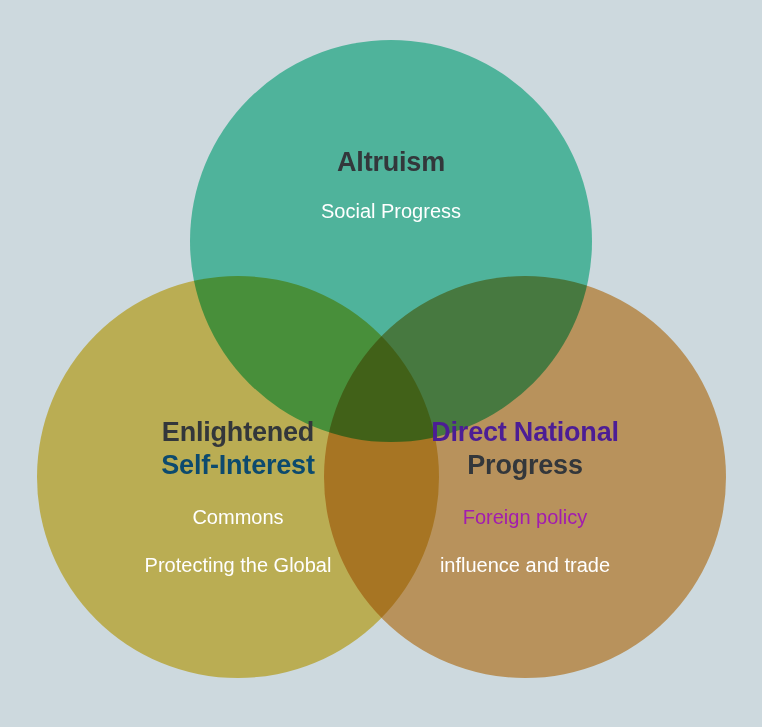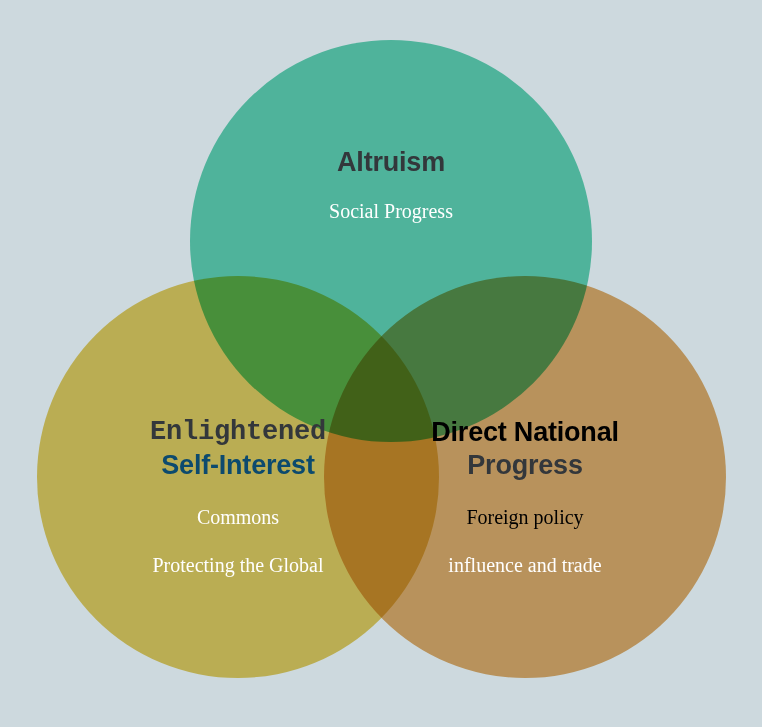--- a/index.html
+++ b/index.html
@@ -39,21 +39,21 @@
   .label-title {
     font-family: "Liberation Sans", sans-serif;
     font-weight: bold;
     font-size: 27px;
     line-height: 1.22;
     color: #33373b;
     letter-spacing: -0.2px;
     margin: 0;
   }
   .label-sub {
-    font-family: Liberation Serif, serif;
+    font-family: Liberation Sans, sans-serif;
     font-weight: normal;
     font-size: 20px;
     line-height: 1.3;
     color: #ffffff;
     margin: 0;
   }
   #label-altruism {
     left: 191px;
     top: 146px;
     width: 400px;
@@ -88,26 +88,26 @@
     <circle class="venn-circle" id="circle-enlightened" cx="238" cy="477" r="201" fill="#e8cc5f"></circle>
     <circle class="venn-circle" id="circle-direct" cx="525" cy="477" r="201" fill="#e5ac69"></circle>
   </svg>
 
   <div class="label-group" id="label-altruism">
     <div class="label-title" style="color: rgb(51, 55, 59);">Altruism</div>
     <div class="label-sub" style="color: rgb(255, 255, 255);">Social Progress</div>
   </div>
 
   <div class="label-group" id="label-enlightened">
-    <div class="label-title" style="color: rgb(51, 55, 59); font-family: Liberation Mono, monospace;">Enlightened</div>
+    <div class="label-title" style="color: rgb(51, 55, 59);">Enlightened</div>
     <div class="label-title" style="color: #0c4a6e;">Self-Interest</div>
     <div class="label-sub" style="color: rgb(255, 255, 255);">Commons</div>
     <div class="label-sub" style="color: rgb(255, 255, 255);">Protecting the Global</div>
   </div>
 
   <div class="label-group" id="label-direct">
-    <div class="label-title" style="color: #000000;">Direct National</div>
+    <div class="label-title" style="color: #4c1d95;">Direct National</div>
     <div class="label-title" style="color: rgb(51, 55, 59);">Progress</div>
-    <div class="label-sub" style="color: #000000;">Foreign policy</div>
+    <div class="label-sub" style="color: #a21caf;">Foreign policy</div>
     <div class="label-sub" style="color: rgb(255, 255, 255); text-align: center;">influence and trade</div>
   </div>
 
 </div>
 
 </body></html>

